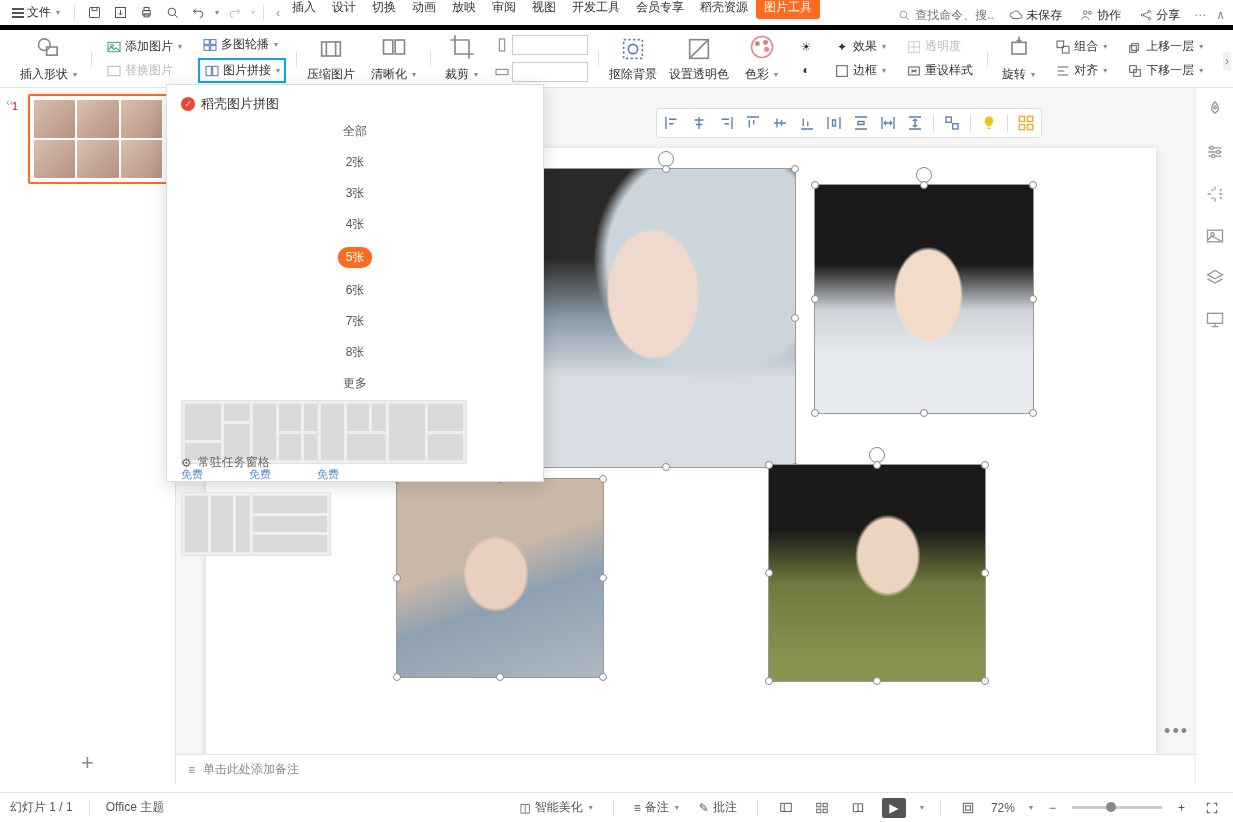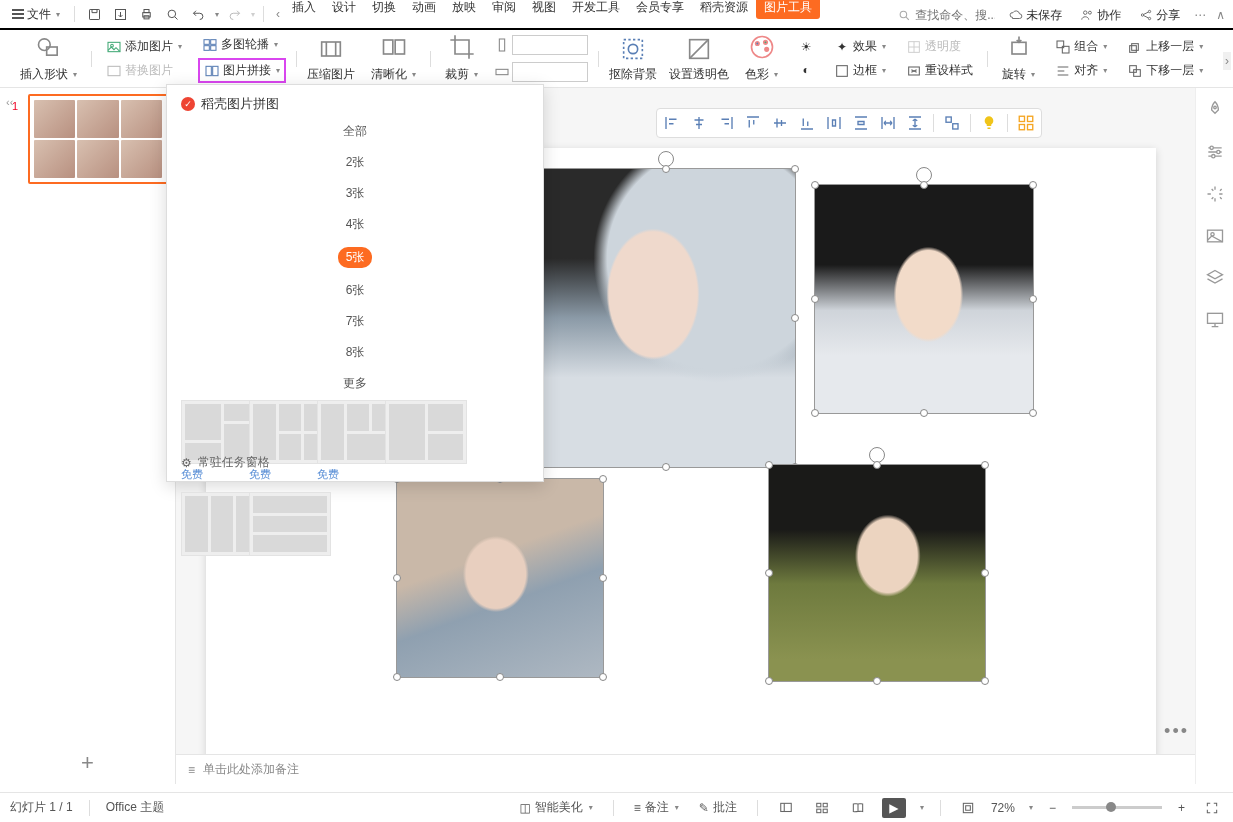--- a/index.html
+++ b/index.html
@@ -1,40 +1,40 @@
 <!DOCTYPE html>
 <html><head>
 <meta charset="utf-8">
 <style>
 * { margin:0; padding:0; box-sizing:border-box; font-family:"Microsoft YaHei",sans-serif; }
 body { background:#fff; width:1233px; height:822px; overflow:hidden; position:relative; font-size:12px; color:#333; }
 
 
-.titlebar { height:30px; display:flex; align-items:center; padding:0 6px; border-bottom:2px solid #000000; gap:4px; }
+.titlebar { height:30px; display:flex; align-items:center; padding:0 6px; border-bottom:5px solid #000000; gap:4px; }
 .titlebar .menu-btn { padding:3px 6px; display:flex; align-items:center; gap:3px; cursor:pointer; }
 .titlebar .hamburger { display:inline-block; width:12px; height:10px; background:linear-gradient(#555 0 2px,transparent 2px 4px,#555 4px 6px,transparent 6px 8px,#555 8px 10px); }
 .sep { width:1px; height:16px; background:#ddd; margin:0 4px; }
 .qat-icon { width:22px; height:22px; display:flex; align-items:center; justify-content:center; cursor:pointer; color:#555; }
 .qat-icon svg { width:15px; height:15px; }
 
 
 .tabstrip { display:flex; align-items:center; padding:0 4px; height:14px; position:absolute; top:0; left:280px; right:200px; }
 .tab { padding:4px 8px; cursor:pointer; color:#333; }
 .tab.highlight { background:#fd6b21; color:#fff; border-radius:3px; padding:3px 8px;font-family:Liberation Serif, serif; }
 .titlebar-right { position:absolute; top:0; right:8px; height:30px; display:flex; align-items:center; gap:10px; }
 .search-box { display:flex; align-items:center; gap:4px; color:#aaa; }
 .search-box input { border:none; outline:none; width:80px; font-size:12px; color:#aaa; }
 
 
 .ribbon { height:58px; border-bottom:1px solid #e5e5e5; display:flex; align-items:center; padding:0 6px 0 10px; position:relative; }
 .rgroup { display:flex; flex-direction:column; align-items:center; justify-content:center; height:52px; padding:0 6px; gap:3px; }
 .rrow { display:flex; align-items:center; gap:2px; }
 .rbtn { display:flex; align-items:center; gap:3px; padding:2px 4px; cursor:pointer; white-space:nowrap; }
 .rbtn.disabled { color:#bbb; }
-.rbtn.red-box { border:2px solid #d946ef; padding:2px 4px; }
+.rbtn.red-box { border:2px solid #0ea5e9; padding:2px 4px; }
 .ricon { width:16px; height:16px; display:inline-flex; align-items:center; justify-content:center; }
 .ricon.lg { width:28px; height:28px; }
 .ricon svg { width:100%; height:100%; }
 .caret { font-size:8px; color:#888; margin-left:2px; }
 .combo { width:76px; height:20px; border:1px solid #ccc; background:#fff; margin:2px 0; }
 .collapse-arrow { position:absolute; right:2px; top:22px; color:#888; cursor:pointer; background:#f0f0f0; padding:2px; }
 
 
 .left-pane { position:absolute; top:88px; left:0; width:176px; bottom:38px; border-right:1px solid #e5e5e5; background:#fff; }
 .left-tabs { display:flex; height:32px; align-items:center; padding-left:46px; gap:12px; }

